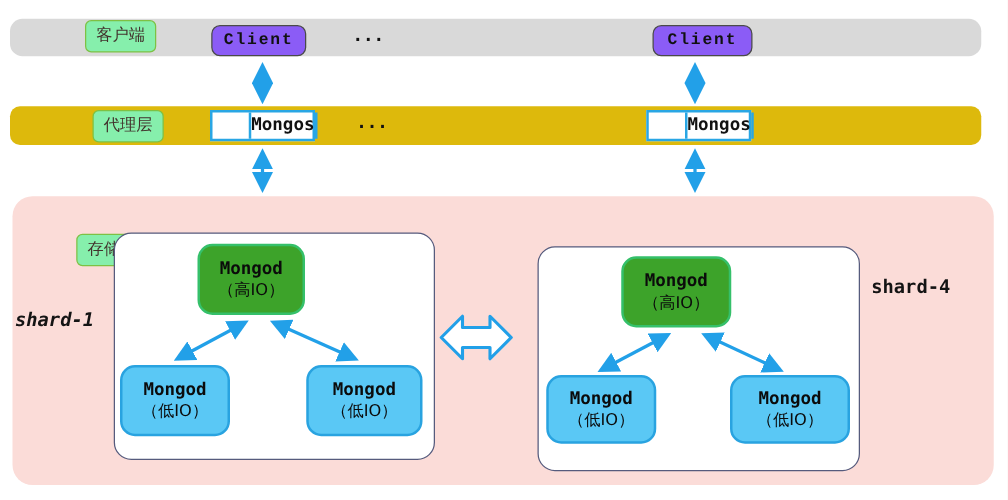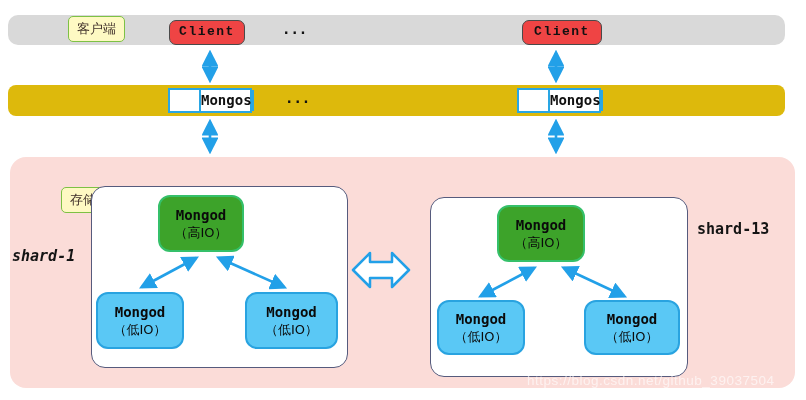--- a/index.html
+++ b/index.html
@@ -5,25 +5,25 @@
   html,body{margin:0;padding:0;background:#ffffff;}
   .canvas{
     position:relative;width:806px;height:400px;background:#ffffff;overflow:hidden;
     font-family:"DejaVu Sans",sans-serif;
   }
   .bar{position:absolute;box-sizing:border-box;}
   .client-bar{left:8px;top:15px;width:777px;height:30px;background:#d9d9d9;border-radius:10px;}
   .proxy-bar{left:8px;top:85px;width:777px;height:31px;background:#ddb90c;border-radius:8px;}
   .storage-area{left:10px;top:157px;width:785px;height:231px;background:#fbdcd8;border-radius:16px;}
   .layer-label{
-    position:absolute;background:#fef9c3;border:1px solid #7dc144;border-radius:5px;
+    position:absolute;background:#86efac;border:1px solid #7dc144;border-radius:5px;
     color:#42322c;font-size:13px;line-height:24px;padding:0 8px;text-align:center;
   }
   .client-box{
-    position:absolute;background:#ef4444;border:1.6px solid #4a4a4a;border-radius:7px;
+    position:absolute;background:#8b5cf6;border:1.6px solid #4a4a4a;border-radius:7px;
     font-family:"Liberation Mono","DejaVu Sans Mono",monospace;font-weight:bold;font-size:13px;
     color:#111111;text-align:center;box-sizing:border-box;letter-spacing:1.5px;
   }
   .ellipsis{
     position:absolute;font-family:"DejaVu Sans Mono",monospace;font-weight:bold;
     font-size:14px;color:#111111;
   }
   .mongos-box{
     position:absolute;display:flex;background:#ffffff;border:2px solid #29a6e4;
     box-sizing:border-box;align-items:stretch;padding-left:29px;
@@ -59,40 +59,41 @@
 </head>
 <body>
 
 <div class="canvas">
 
   <div class="bar client-bar"></div>
   <div class="bar proxy-bar"></div>
   <div class="bar storage-area"></div>
 
   <div class="layer-label" style="left:68px;top:16px;">客户端</div>
+  <div class="layer-label" style="left:74px;top:88px;">代理层</div>
   <div class="layer-label" style="left:25px;top:187px;margin-left:36px;">存储层</div>
 
   <div class="client-box" style="left:169px;top:20px;width:76px;height:25px;line-height:22px;">Client</div>
   <div class="ellipsis" style="left:282px;top:21px;">...</div>
   <div class="client-box" style="left:522px;top:20px;width:80px;height:25px;line-height:22px;">Client</div>
 
   <div class="mongos-box" style="left:168px;top:88px;width:84px;height:25px;">
     <span class="mongos-cell"></span>
     <span class="mongos-inner">Mongos</span>
     <span class="mongos-cell"></span>
   </div>
   <div class="ellipsis" style="left:285px;top:90px;">...</div>
   <div class="mongos-box" style="left:517px;top:88px;width:84px;height:25px;">
     <span class="mongos-cell"></span>
     <span class="mongos-inner">Mongos</span>
     <span class="mongos-cell"></span>
   </div>
 
   <div class="shard-name" style="left:12px;top:247px;font-style:italic;">shard-1</div>
-  <div class="shard-name" style="left:697px;top:220px;">shard-13</div>
+  <div class="shard-name" style="left:697px;top:220px;">shard-4</div>
 
   <div class="shard-box" style="left:91px;top:186px;width:257px;height:182px;"></div>
   <div class="node primary-node" style="left:158px;top:195px;width:86px;height:57px;">
     <div class="node-title">Mongod</div>
     <div class="node-sub">（高IO）</div>
   </div>
   <div class="node secondary-node" style="left:96px;top:292px;width:88px;height:57px;">
     <div class="node-title">Mongod</div>
     <div class="node-sub">（低IO）</div>
   </div>
@@ -127,15 +128,14 @@
       <line x1="210" y1="122" x2="210" y2="151" marker-start="url(#ah)" marker-end="url(#ah)"></line>
       <line x1="556" y1="122" x2="556" y2="151" marker-start="url(#ah)" marker-end="url(#ah)"></line>
       <line x1="196" y1="258" x2="142" y2="287" marker-start="url(#ah)" marker-end="url(#ah)"></line>
       <line x1="219" y1="258" x2="284" y2="287" marker-start="url(#ah)" marker-end="url(#ah)"></line>
       <line x1="534" y1="268" x2="481" y2="296" marker-start="url(#ah)" marker-end="url(#ah)"></line>
       <line x1="564" y1="268" x2="624" y2="296" marker-start="url(#ah)" marker-end="url(#ah)"></line>
     </g>
     <path d="M353,270 L370,253 L370,262 L392,262 L392,253 L409,270 L392,287 L392,278 L370,278 L370,287 Z" fill="#ffffff" stroke="#22a0e8" stroke-width="2.5" stroke-linejoin="round"></path>
   </svg>
 
-  <div class="watermark">https://blog.csdn.net/github_39037504</div>
 
 </div>
 
 </body></html>

